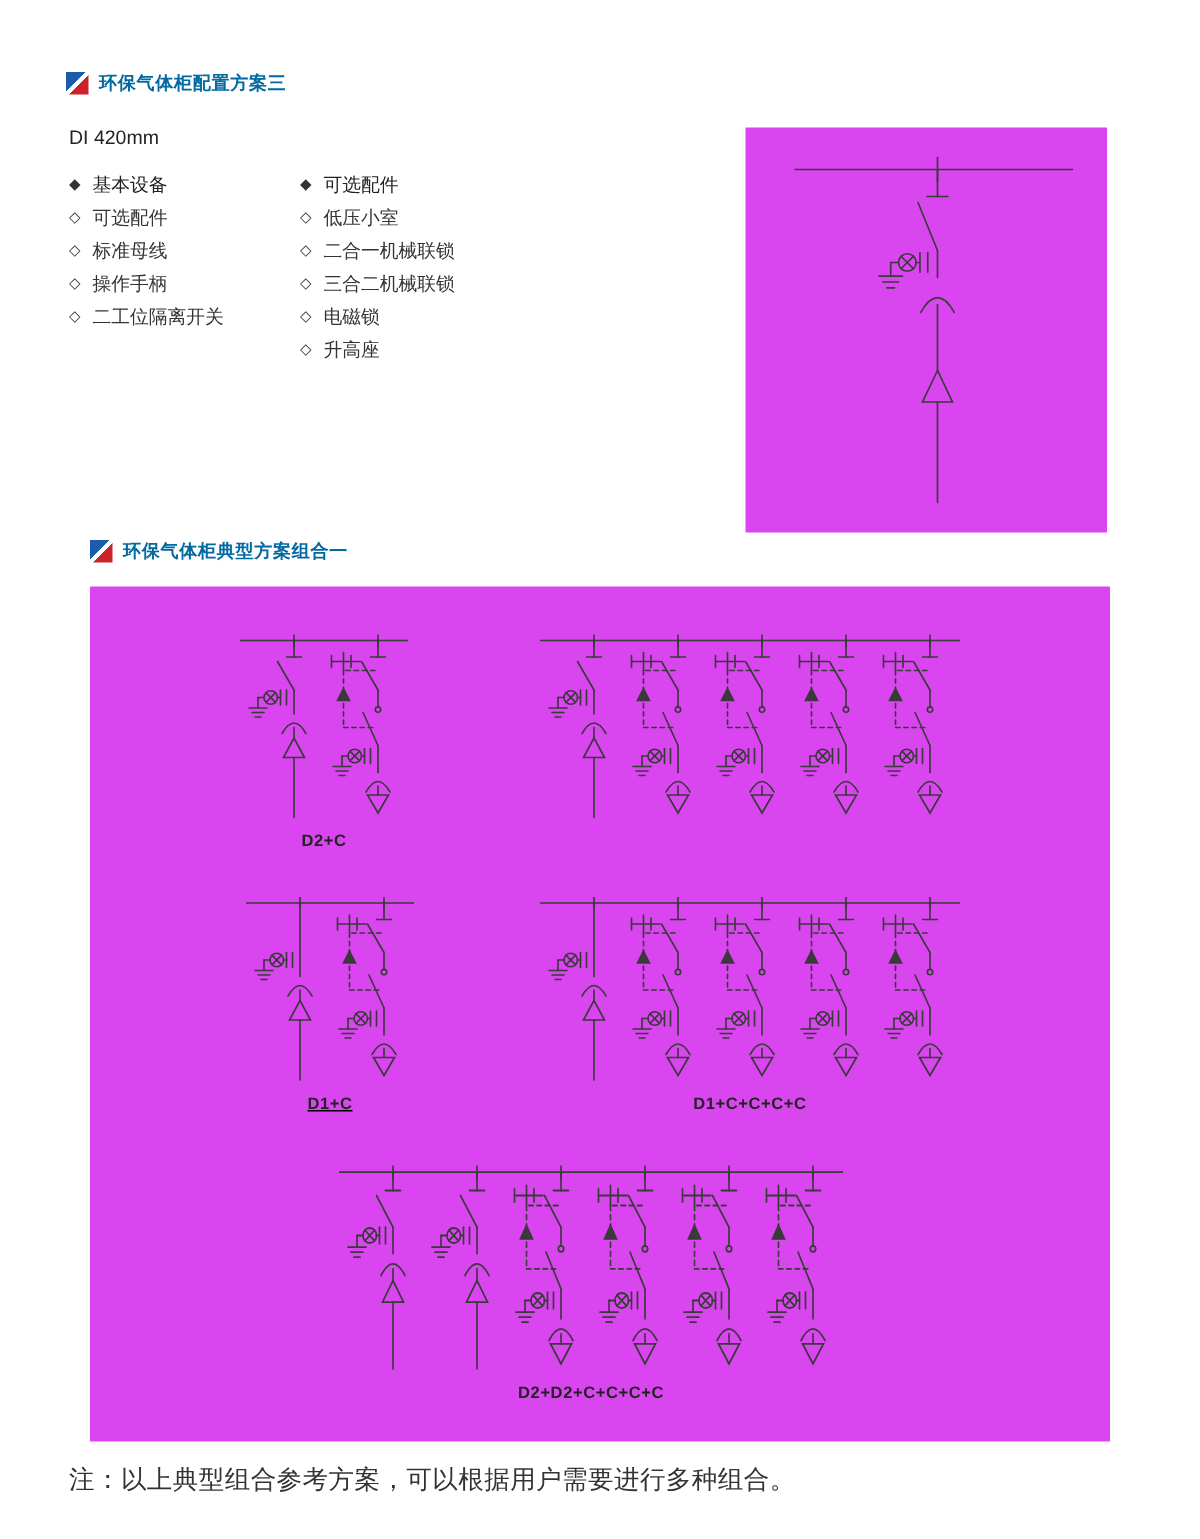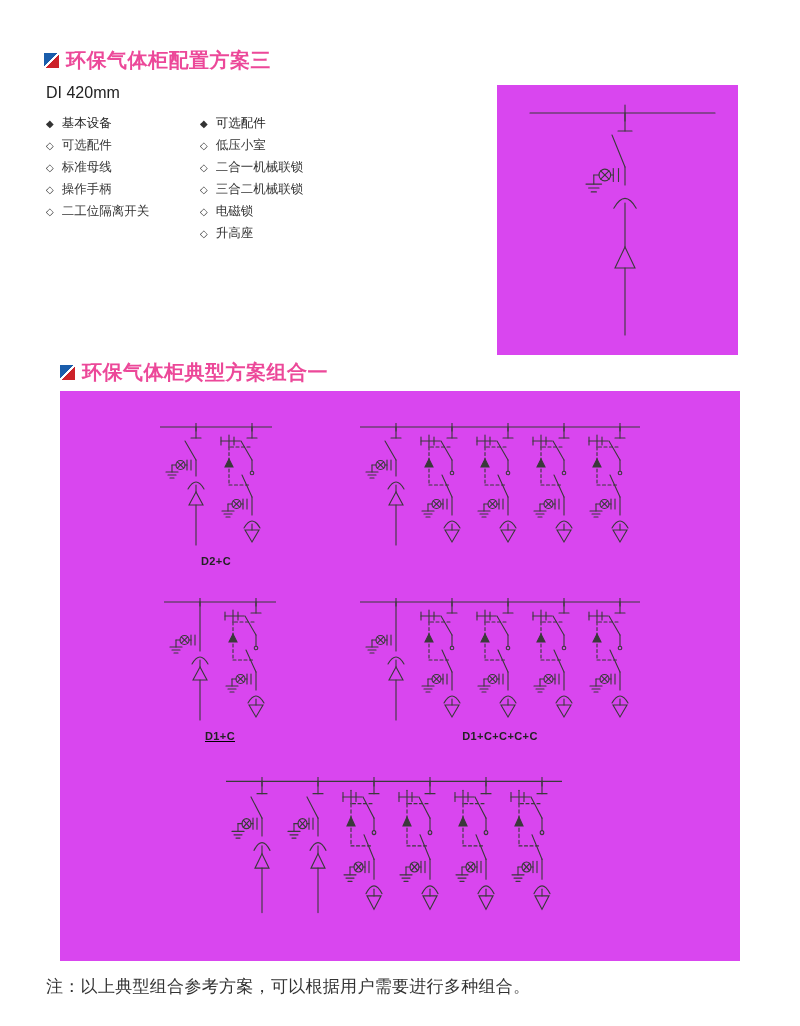--- a/index.html
+++ b/index.html
@@ -14,24 +14,24 @@
   }
   
   .sec-header{position:absolute;display:flex;align-items:center;gap:7px;}
   .sec-header.h1{left:44px;top:47px;}
   .sec-header.h2{left:44px;top:359px;padding-left:16px;}
   .flag-icon{
     width:15px;height:15px;flex:0 0 15px;
     background:linear-gradient(to bottom right,#1a5dab 0 44%,#ffffff 44% 56%,#cc2229 56% 100%);
   }
   .sec-title{
-    margin:0;font-size:20px;font-weight:700;color:#ec4899;letter-spacing:.5px;
+    margin:0;font-size:12px;font-weight:700;color:#0369a1;letter-spacing:.5px;
   }
   
-  .subtitle{position:absolute;left:46px;top:84px;font-size:16px;color:#222;}
+  .subtitle{position:absolute;left:46px;top:84px;font-size:13px;color:#222;}
   .lists{position:absolute;left:46px;top:112px;display:flex;}
   .eq-col{width:154px;display:flex;flex-direction:column;}
   .eq-row{display:flex;align-items:center;gap:8px;height:22px;font-size:12.5px;color:#333;white-space:nowrap;}
   .eq-bullet{font-size:10px;color:#333;flex:0 0 auto;}
   .eq-row.head{color:#222;}
   
   .panel{position:absolute;background:#d946ef;}
   .panel.scheme3{left:497px;top:85px;width:241px;height:270px;}
   .panel.combos{left:60px;top:391px;width:680px;height:570px;}
   .panel svg{display:block;}
@@ -721,17 +721,18 @@
               <line x1="292" y1="81" x2="292" y2="88"></line>
               <line x1="286" y1="88" x2="298" y2="88"></line>
               <line x1="288" y1="91" x2="296" y2="91"></line>
               <line x1="290" y1="94" x2="294" y2="94"></line>
               <path d="M 308 105 Q 316 91 324 105"></path>
               <line x1="316" y1="101" x2="316" y2="107"></line>
               <polygon points="309,107 323,107 316,119"></polygon>
             </g>
           </svg>
         </div>
+      <div class="diag-label">D2+D2+C+C+C+C</div>
     </div>
   </div>
 
   <div class="note">注：以上典型组合参考方案，可以根据用户需要进行多种组合。</div>
 </div>
 
 </body></html>

